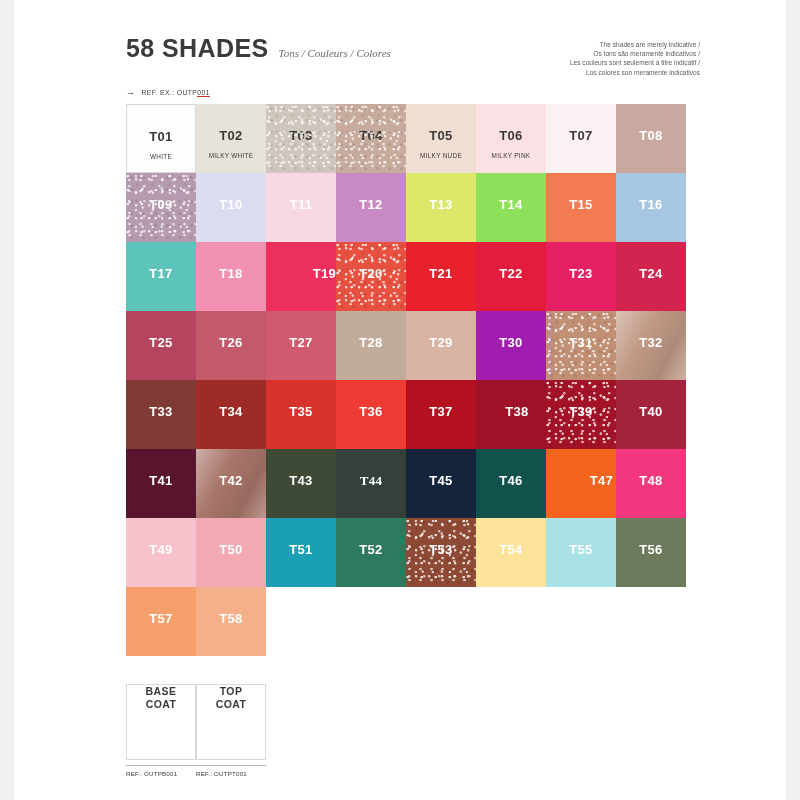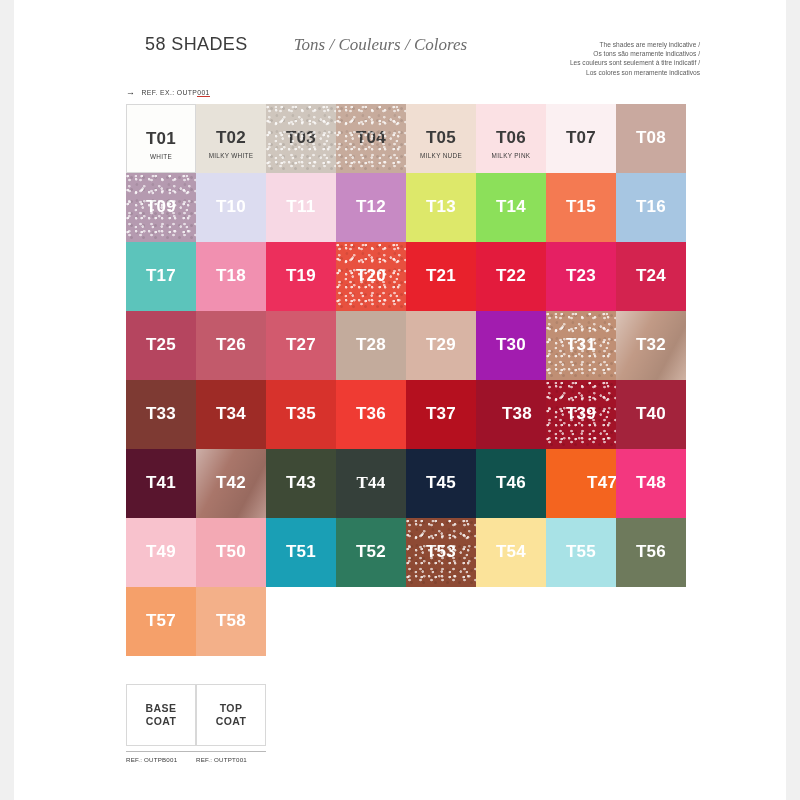--- a/index.html
+++ b/index.html
@@ -46,32 +46,30 @@
     top: 34px;
     width: 580px;
     height: 50px;
   }
   .title-row {
     display: flex;
     align-items: baseline;
     gap: 10px;
   }
   .title-main {
-    font-size: 18px;
+    font-size: 25px;
     letter-spacing: 0.4px;
     color: #3b3b3b;
-    font-weight: normal;
-    margin-left: 19px;
+    font-weight: bold;
   }
   .title-sub {
-    font-size: 17px;
+    font-size: 11px;
     color: #6d6d6d;
     font-family: "Liberation Serif", serif;
     font-style: italic;
-    margin-left: 36px;
   }
   .disclaimer {
     position: absolute;
     right: 6px;
     top: 6px;
     width: 210px;
     text-align: right;
     font-size: 6.6px;
     line-height: 9.2px;
     color: #5c5c5c;
@@ -114,21 +112,21 @@
     position: relative;
     box-sizing: border-box;
     overflow: hidden;
   }
   .swatch .code {
     position: absolute;
     left: 0;
     right: 0;
     top: 24px;
     text-align: center;
-    font-size: 17px;
+    font-size: 13px;
     font-weight: bold;
     letter-spacing: 0.3px;
   }
   .swatch .subname {
     position: absolute;
     left: 0;
     right: 0;
     top: 48px;
     text-align: center;
     font-size: 6.4px;
@@ -168,27 +166,26 @@
     position: absolute;
     left: 112px;
     top: 684px;
     width: 300px;
   }
   .coat-row {
     display: flex;
   }
   .coat {
     width: 70px;
-    height: 62px;
+    height: 76px;
     border: 1px solid #d8d8d8;
     box-sizing: border-box;
     display: flex;
     flex-direction: column;
     align-items: center;
-    justify-content: center;
     background: #ffffff;
   }
   .coat .l1, .coat .l2 {
     font-size: 10.5px;
     font-weight: bold;
     letter-spacing: 0.4px;
     color: #3b3b3b;
     line-height: 13px;
   }
   .coat-refs {
@@ -288,21 +285,21 @@
         <div class="swatch" style="background: rgb(167, 198, 226);">
           <div class="code" style="color: rgb(255, 255, 255);">T16</div>
         </div>
         <div class="swatch" style="background: rgb(92, 196, 187);">
           <div class="code" style="color: rgb(255, 255, 255);">T17</div>
         </div>
         <div class="swatch" style="background: rgb(241, 144, 176);">
           <div class="code" style="color: rgb(255, 255, 255);">T18</div>
         </div>
         <div class="swatch" style="background: rgb(236, 47, 92);">
-          <div class="code" style="color: rgb(255, 255, 255);">T19</div>
+          <div class="code" style="color: rgb(255, 255, 255); text-align: right;">T19</div>
         </div>
         <div class="swatch glitter" style="background: rgb(232, 81, 63);">
           <div class="code" style="color: rgb(255, 255, 255);">T20</div>
         </div>
         <div class="swatch" style="background: rgb(232, 33, 44);">
           <div class="code" style="color: rgb(255, 255, 255);">T21</div>
         </div>
         <div class="swatch" style="background: rgb(227, 27, 61);">
           <div class="code" style="color: rgb(255, 255, 255);">T22</div>
         </div>

